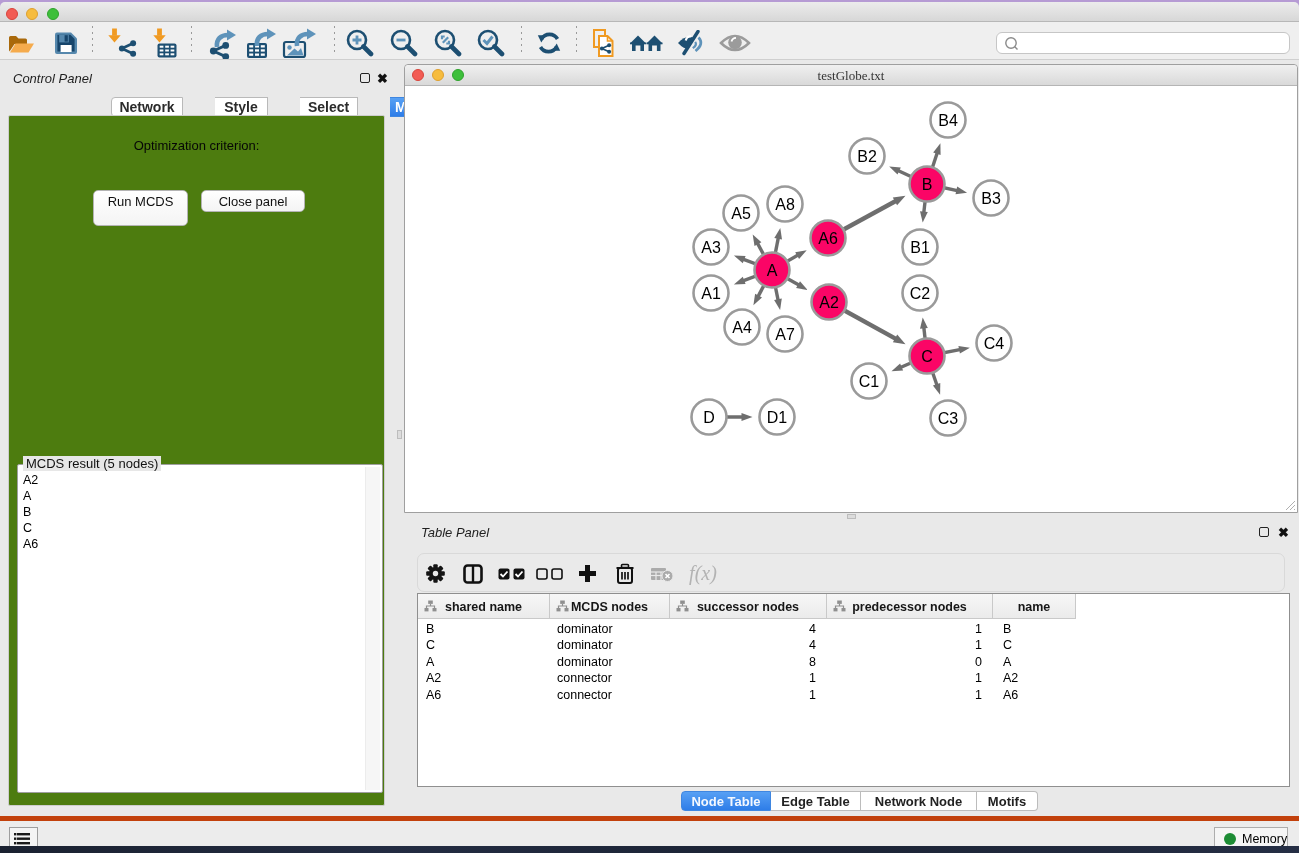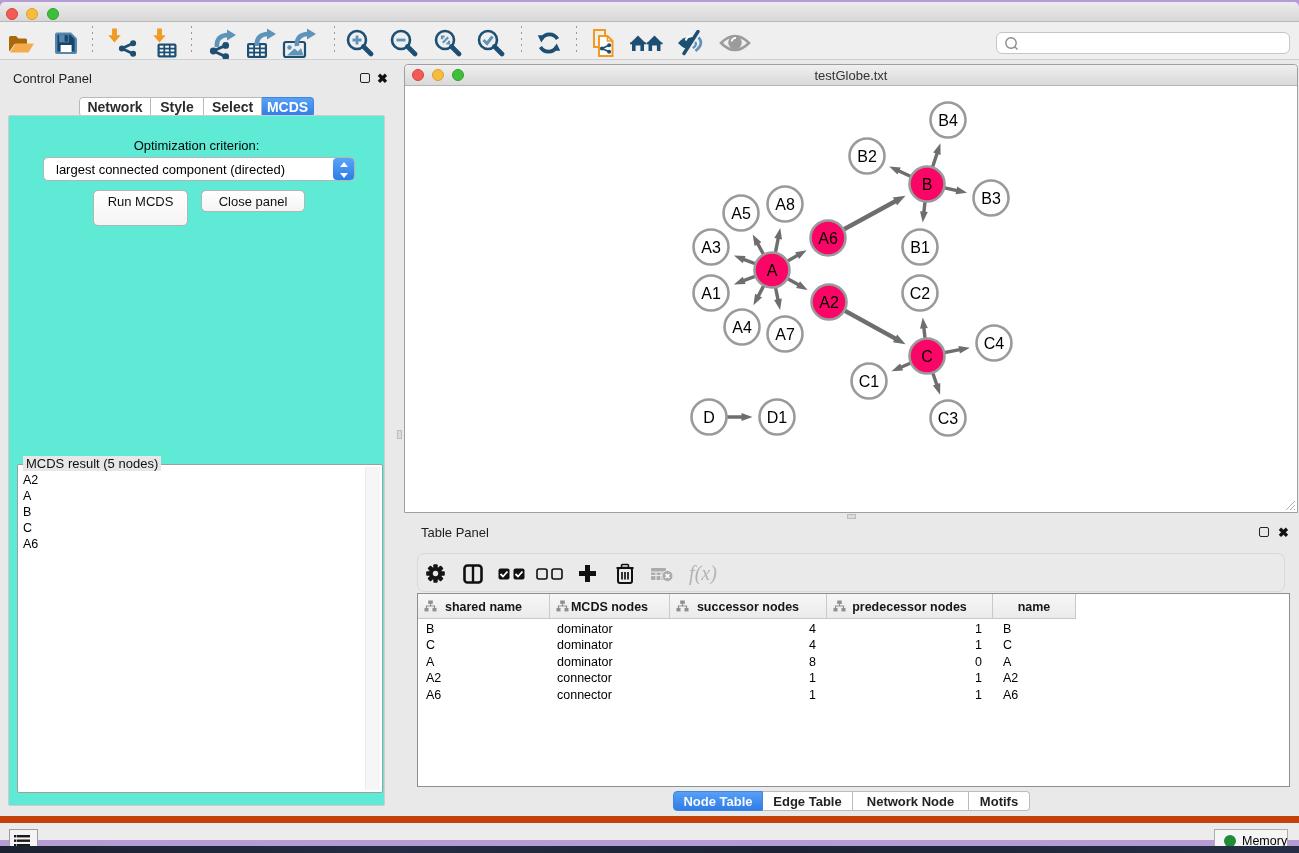--- a/index.html
+++ b/index.html
@@ -17,76 +17,76 @@
 #toolbar { position:absolute; left:0; top:22px; width:1299px; height:38px;
   background:#efefef; border-bottom:1px solid #cfcfcf; }
 .tsep { position:absolute; top:4px; height:30px; width:1px;
   background-image:linear-gradient(#9a9a9a 34%, rgba(0,0,0,0) 0%);
   background-size:1px 6px; background-repeat:repeat-y; }
 #searchbox { position:absolute; left:996px; top:32px; width:294px; height:22px;
   background:#fff; border:1px solid #c6c6c6; border-radius:6px; }
 
 
 #content { position:absolute; left:0; top:60px; width:1299px; height:756px; background:#e9e9e9; }
-#statusbar { position:absolute; left:0; top:816px; width:1299px; height:24px;
-  background:#ececec; border-top:7px solid #c2410c; }
+#statusbar { position:absolute; left:0; top:816px; width:1299px; height:30px;
+  background:#ececec; border-top:5px solid #c2410c; }
 #desk { position:absolute; left:0; top:846px; width:1299px; height:7px;
   background:linear-gradient(90deg,#1a2130,#232c42 30%,#1b2334 60%,#252e44); }
 
 
-.paneltitle { font-size:13px; color:#1f1f1f; }
+.paneltitle { font-size:13px; color:#1f1f1f;font-style:italic; }
 .wicon-sq { position:absolute; width:10px; height:10px; border:1.6px solid #222; border-radius:2px; }
 .wicon-x { position:absolute; font-size:13px; font-weight:bold; color:#111; line-height:12px; }
 .tabrow { position:absolute; display:flex; }
 .tab { height:20px; line-height:19px; font-size:14px; font-weight:bold; color:#2b2b2b; text-align:center;
-  background:#fff; border:1px solid #b9b9b9; border-left:none; }
+  background:#fff; border:1px solid #b9b9b9; border-left:none;margin-left:32px; }
 .tab.first { border-left:1px solid #b9b9b9; border-radius:4px 0 0 4px; }
 .tab.last { border-radius:0 4px 4px 0; }
 .tab.sel { background:linear-gradient(#58a1f4,#2e7de8); color:#fff; border-color:#3f86e0; }
 #cp-pane { position:absolute; left:8px; top:115px; width:377px; height:691px;
-  background:#5eead4; border:1px solid #cdcdcd; border-radius:2px; }
+  background:#4d7c0f; border:1px solid #cdcdcd; border-radius:2px; }
 #mcds-group { position:absolute; left:8px; top:348px; width:366px; height:329px;
   border:1px solid #9f9f9f; border-radius:2px; background:#fff; }
 #mcds-label { position:absolute; left:14px; top:340px; background:#e7e7e7; padding:0 3px;
   font-size:13px; color:#111; }
 #mcds-scroll { position:absolute; right:2px; top:2px; width:15px; bottom:2px;
   background:#f6f6f6; border-left:1px solid #ececec; }
 .mcds-item { position:absolute; left:5px; font-size:12.5px; color:#000; }
 
 
 .btn { position:absolute; background:linear-gradient(#ffffff,#f4f4f4); border:1px solid #b4b4b4;
   border-radius:5px; font-size:13px; color:#111; text-align:center; }
 #ocselect { position:absolute; left:34px; top:41px; width:312px; height:24px;
   background:#fff; border:1px solid #b4b4b4; border-radius:5px; }
 #ocselect .txt { position:absolute; left:12px; top:4px; font-size:13px; color:#000; }
 #ocselect .step { position:absolute; right:0px; top:0px; width:21px; height:22px;
   background:linear-gradient(#5aa3f5,#2d7ce8); border-radius:4px; }
 
 
 #netwin { position:absolute; left:404px; top:64px; width:894px; height:449px;
-  background:#fff; border:1px solid #9f9f9f; border-radius:4px 4px 0 0; }
+  background:#fff; border:1px solid #9f9f9f; border-radius:4px 4px 0 0;font-family:Liberation Serif, serif; }
 #nettitle { position:absolute; left:0; top:0; right:0; height:21px;
   background:linear-gradient(#f0f0f0,#d9d9d9); border-bottom:1px solid #b5b5b5;
   border-radius:4px 4px 0 0; }
 #nettitle .title { position:absolute; left:0; right:0; top:3px; text-align:center; font-size:13px; color:#333; }
 
 
 #tp-toolbar { position:absolute; left:417px; top:553px; width:868px; height:39px;
   background:#eaeaea; border:1px solid #d9d9d9; border-radius:7px; }
 #dtable { position:absolute; left:417px; top:593px; width:873px; height:194px;
   background:#fff; border:1px solid #8f8f8f; }
 .th { position:absolute; top:0; height:25px; background:linear-gradient(#f7f7f7,#ebebeb);
   border-right:1px solid #c9c9c9; border-bottom:1px solid #c9c9c9; }
 .th .lab { position:absolute; left:0; right:0; top:6px; text-align:center; font-size:12.5px; color:#161616;font-weight:bold; }
 .td { position:absolute; font-size:12.5px; color:#000; height:16px; }
 .btab { height:20px; line-height:19px; font-size:13px; font-weight:bold; color:#222; text-align:center;
   background:#fff; border:1px solid #bcbcbc; border-left:none; }
 .btab.first { border-left:1px solid #bcbcbc; border-radius:4px 0 0 4px; }
 .btab.last { border-radius:0 4px 4px 0; }
-.btab.sel { background:linear-gradient(#57a0f4,#2e7de8); color:#f4f8ff; border-color:#3f86e0; }
+.btab.sel { background:linear-gradient(#57a0f4,#2e7de8); color:#f4f8ff; border-color:#3f86e0;margin-left:8px; }
 svg text { font-family:"Liberation Sans", sans-serif; }
 </style>
 </head>
 <body>
 
 <div id="titlebar">
   <div class="tl" style="left:6px; background:#f25c54; border:0.5px solid #d8453c;"></div>
   <div class="tl" style="left:26px; background:#f6bc3e; border:0.5px solid #dfa02f;"></div>
   <div class="tl" style="left:47px; background:#3ebf3b; border:0.5px solid #2fa32d;"></div>
 </div>
@@ -245,29 +245,20 @@
 
 <div class="tabrow" style="left:79px; top:97px;">
   <div class="tab first" style="width:72px;">Network</div>
   <div class="tab" style="width:53px;">Style</div>
   <div class="tab" style="width:58px;">Select</div>
   <div class="tab sel last" style="width:52px;">MCDS</div>
 </div>
 
 <div id="cp-pane">
   <div style="position:absolute; left:0; right:0; top:22px; text-align:center; font-size:13px; color:#060606;">Optimization criterion:</div>
-  <div id="ocselect">
-    <div class="txt">largest connected component (directed)</div>
-    <div class="step">
-      <svg width="22" height="24" viewBox="0 0 22 24">
-        <path d="M11 4 L15 9 L7 9 Z" fill="#fff"></path>
-        <path d="M11 20 L15 15 L7 15 Z" fill="#fff"></path>
-      </svg>
-    </div>
-  </div>
   <div class="btn" style="left:84px; top:74px; width:95px; height:36px; line-height:21px;">Run MCDS</div>
   <div class="btn" style="left:192px; top:74px; width:104px; height:22px; line-height:21px;">Close panel</div>
   <div id="mcds-group">
     <div class="mcds-item" style="top:8px;">A2</div>
     <div class="mcds-item" style="top:24px;">A</div>
     <div class="mcds-item" style="top:40px;">B</div>
     <div class="mcds-item" style="top:56px;">C</div>
     <div class="mcds-item" style="top:72px;">A6</div>
     <div id="mcds-scroll"></div>
   </div>

